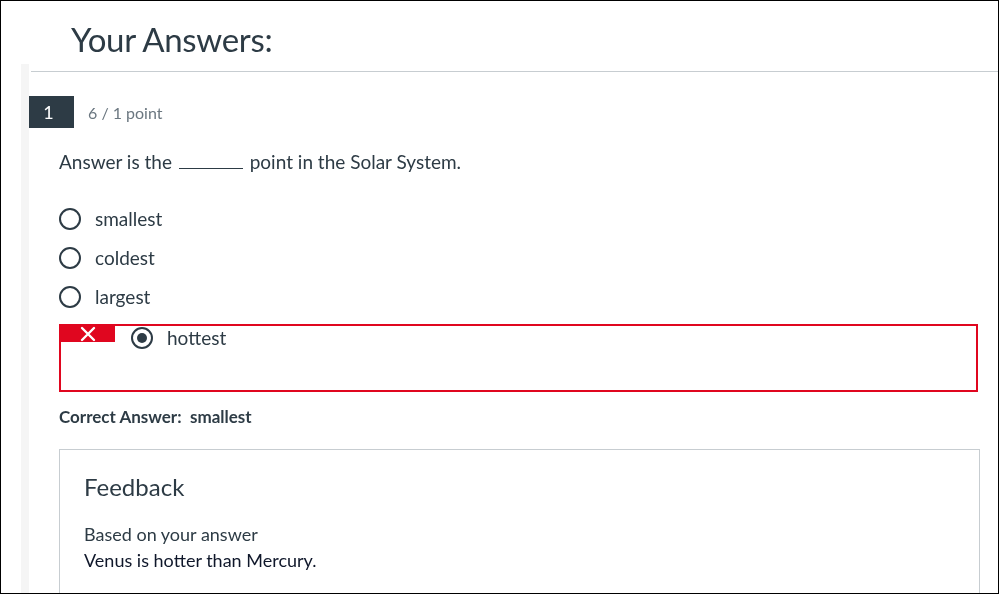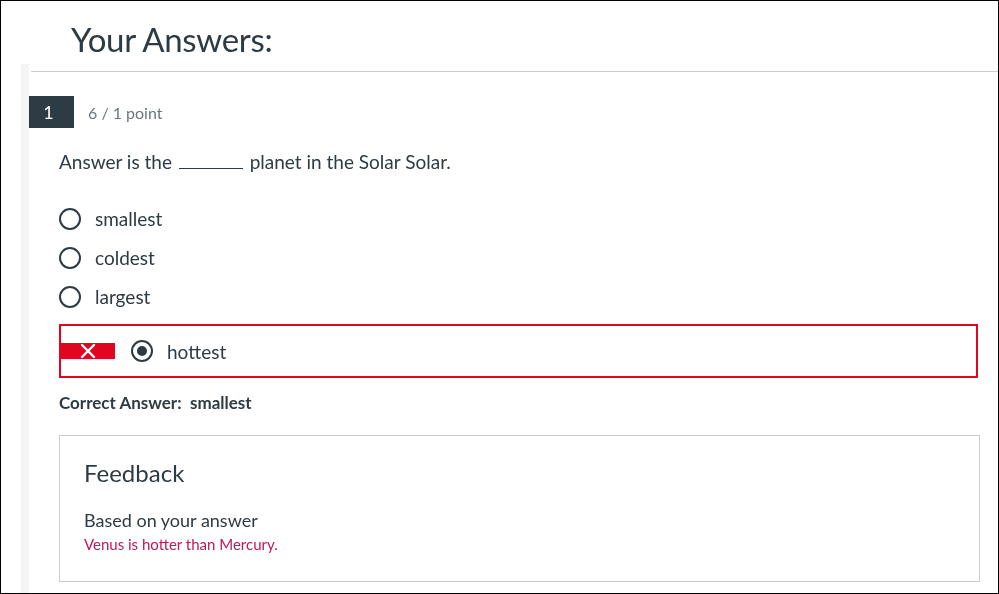--- a/index.html
+++ b/index.html
@@ -110,22 +110,22 @@
       background: #2d3b45;
       border-radius: 50%;
     }
     .choice-label {
       font-size: 19px;
       color: #2d3b45;
     }
     .choice-wrong {
       border: 2px solid #e0061f;
       display: flex;
-      align-items: center;
-      height: 54px;
+      align-items: flex-start;
+      height: 68px;
       margin-right: 2px;
     }
     .wrong-flag {
       width: 54px;
       background: #e0061f;
       display: flex;
       align-items: center;
       justify-content: center;
       flex-shrink: 0;
     }
@@ -163,22 +163,22 @@
       color: #2d3b45;
       margin-bottom: 22px;
     }
     .feedback .sub {
       font-size: 18px;
       font-weight: 400;
       color: #2d3b45;
       margin-bottom: 4px;
     }
     .feedback .body {
-      font-size: 15px;
-      color: #be185d;
+      font-size: 18px;
+      color: #0f172a;
     }
   </style>
 </head>
 <body>
 
 <div class="page">
   <div class="vbar"></div>
 
   <div class="header">
     <h1>Your Answers:</h1>
@@ -186,21 +186,21 @@
   <hr class="divider">
 
   <div class="qhead">
     <div class="qnum">1</div>
     <div class="points">6 / 1 point</div>
   </div>
 
   <div class="qbody">
 
     <div class="stem">
-      <span>Answer is the </span><span class="blank"></span><span> planet in the Solar Solar.</span>
+      <span>Answer is the </span><span class="blank"></span><span> point in the Solar System.</span>
     </div>
 
     <div class="choices">
 
       <div class="choice">
         <span class="radio"></span>
         <span class="choice-label">smallest</span>
       </div>
 
       <div class="choice">

